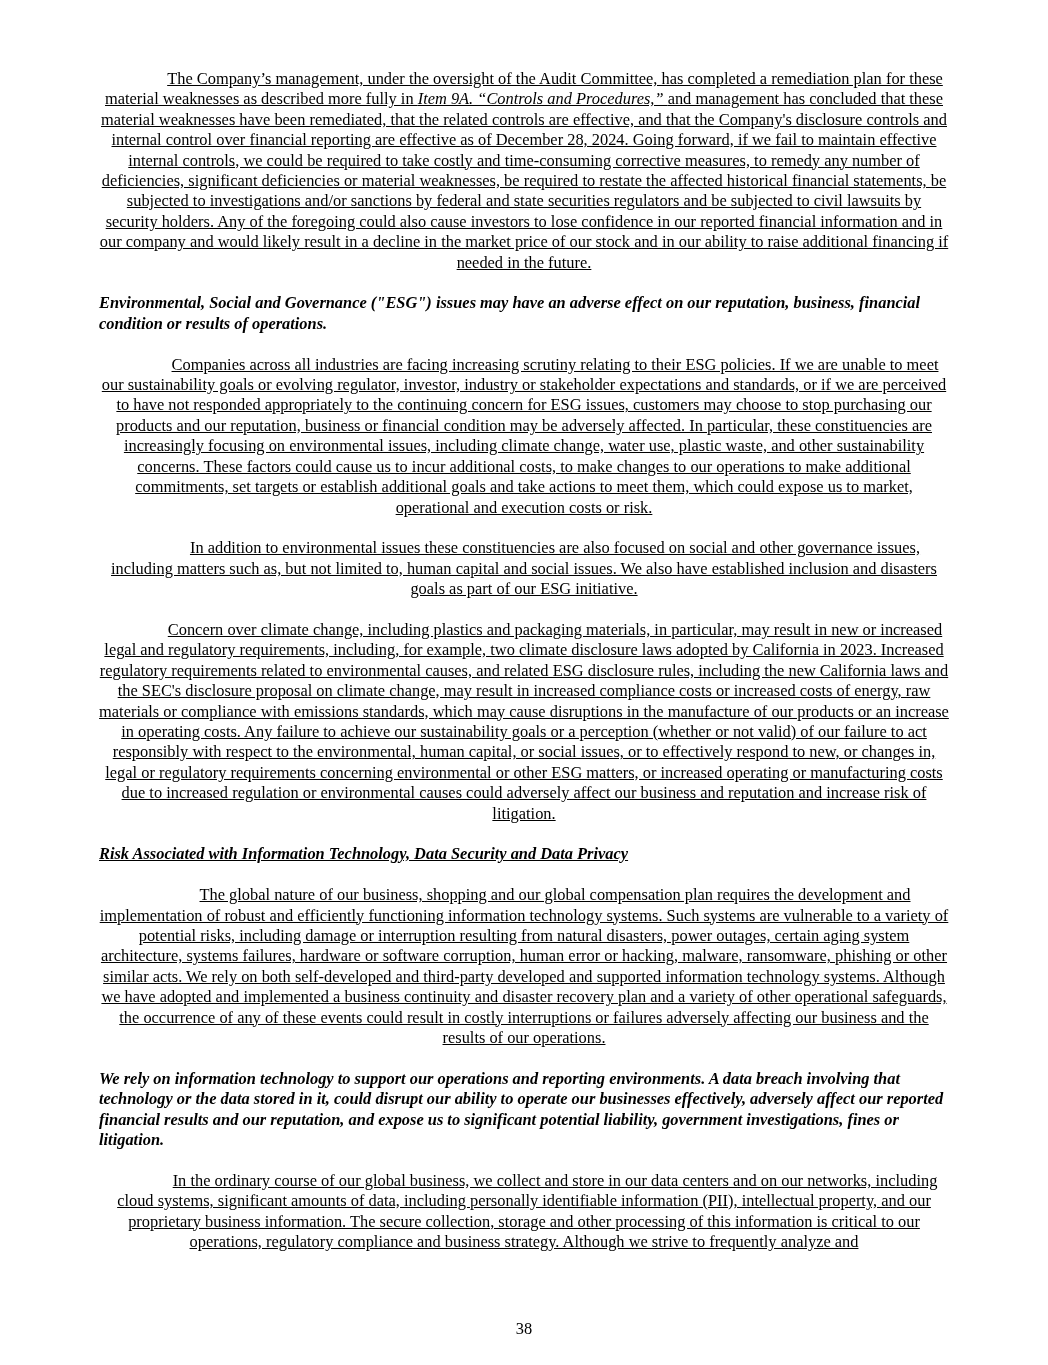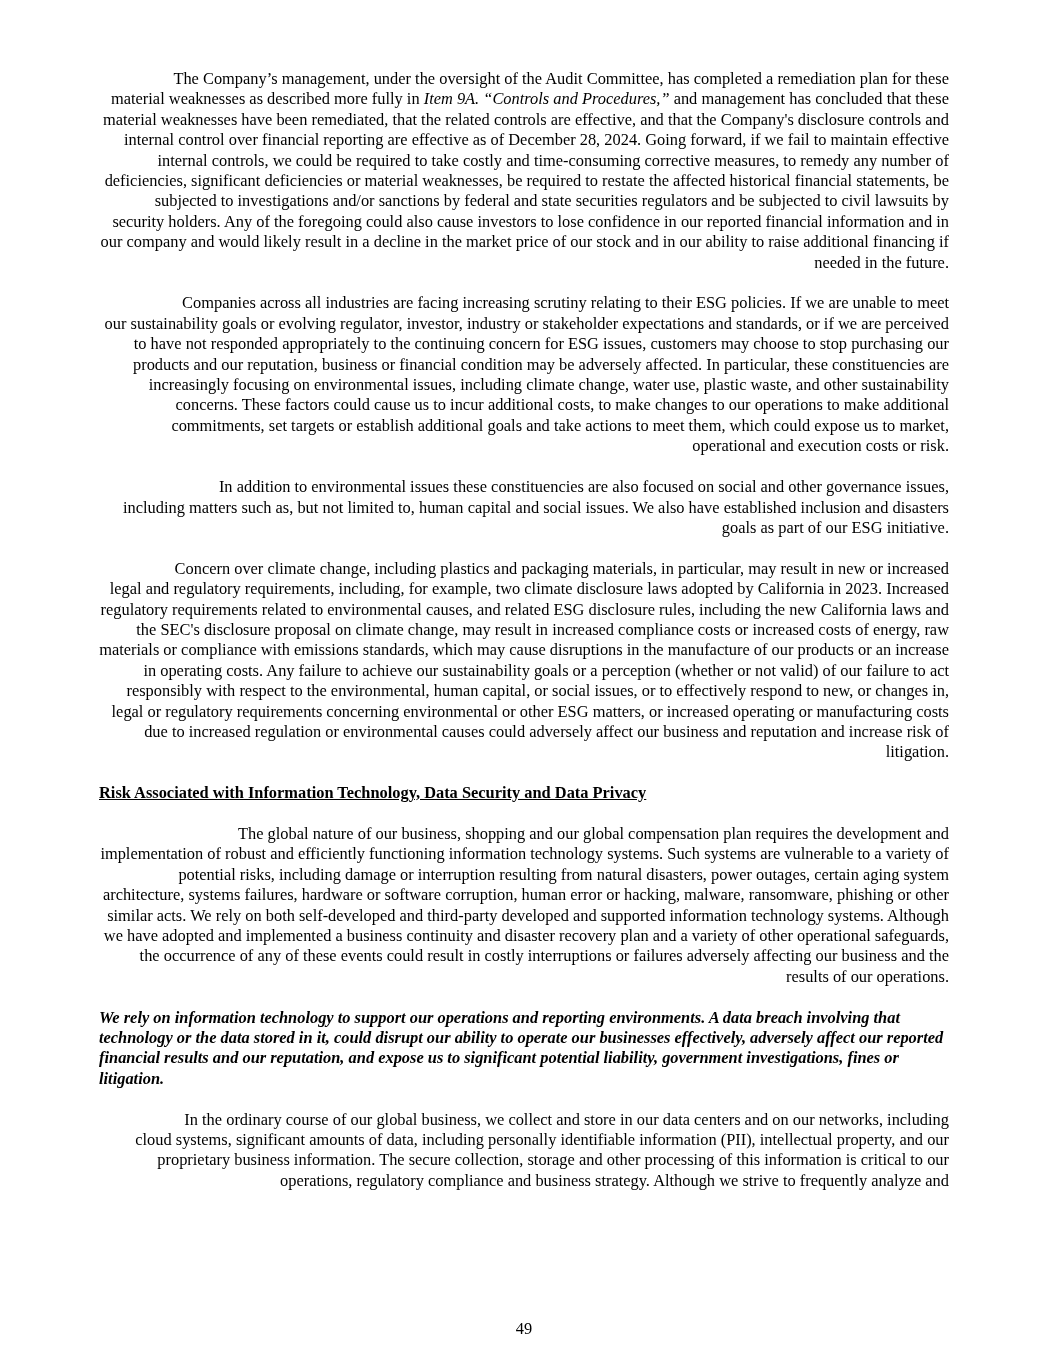--- a/index.html
+++ b/index.html
@@ -15,59 +15,62 @@
   }
   .doc {
     position: absolute;
     left: 99px;
     top: 69px;
     width: 850px;
   }
   .para {
     margin: 0 0 20.4px 0;
     text-indent: 62px;
-    text-align: right;
+    text-align: center;
+    text-decoration: underline;
   }
   .heading {
     margin: 0 0 20.4px 0;
     font-weight: bold;
     font-size: 16.4px;
     line-height: 20.4px;
     text-indent: 0;
+    font-style: italic;
   }
   .bold-italic { font-style: italic; }
   .underlined { text-decoration: underline; }
   .page-footer {
     position: absolute;
     left: 0;
     right: 0;
     bottom: 26px;
     text-align: center;
   }
 </style>
 </head>
 <body>
 
 <main class="doc">
 
   <p class="para"><span>The Company’s management, under the oversight of the Audit Committee, has completed a remediation plan for these material weaknesses as described more fully in </span><i>Item 9A. “Controls and Procedures,” </i><span>and management has concluded that these material weaknesses have been remediated, that the related controls are effective, and that the Company's disclosure controls and internal control over financial reporting are effective as of December 28, 2024. Going forward, if we fail to maintain effective internal controls, we could be required to take costly and time-consuming corrective measures, to remedy any number of deficiencies, significant deficiencies or material weaknesses, be required to restate the affected historical financial statements, be subjected to investigations and/or sanctions by federal and state securities regulators and be subjected to civil lawsuits by security holders. Any of the foregoing could also cause investors to lose confidence in our reported financial information and in our company and would likely result in a decline in the market price of our stock and in our ability to raise additional financing if needed in the future.</span></p>
 
+  <h3 class="heading bold-italic">Environmental, Social and Governance ("ESG") issues may have an adverse effect on our reputation, business, financial condition or results of operations.</h3>
 
   <p class="para">Companies across all industries are facing increasing scrutiny relating to their ESG policies. If we are unable to meet our sustainability goals or evolving regulator, investor, industry or stakeholder expectations and standards, or if we are perceived to have not responded appropriately to the continuing concern for ESG issues, customers may choose to stop purchasing our products and our reputation, business or financial condition may be adversely affected. In particular, these constituencies are increasingly focusing on environmental issues, including climate change, water use, plastic waste, and other sustainability concerns. These factors could cause us to incur additional costs, to make changes to our operations to make additional commitments, set targets or establish additional goals and take actions to meet them, which could expose us to market, operational and execution costs or risk.</p>
 
   <p class="para">In addition to environmental issues these constituencies are also focused on social and other governance issues, including matters such as, but not limited to, human capital and social issues. We also have established inclusion and disasters goals as part of our ESG initiative.</p>
 
   <p class="para">Concern over climate change, including plastics and packaging materials, in particular, may result in new or increased legal and regulatory requirements, including, for example, two climate disclosure laws adopted by California in 2023. Increased regulatory requirements related to environmental causes, and related ESG disclosure rules, including the new California laws and the SEC's disclosure proposal on climate change, may result in increased compliance costs or increased costs of energy, raw materials or compliance with emissions standards, which may cause disruptions in the manufacture of our products or an increase in operating costs. Any failure to achieve our sustainability goals or a perception (whether or not valid) of our failure to act responsibly with respect to the environmental, human capital, or social issues, or to effectively respond to new, or changes in, legal or regulatory requirements concerning environmental or other ESG matters, or increased operating or manufacturing costs due to increased regulation or environmental causes could adversely affect our business and reputation and increase risk of litigation.</p>
 
   <h2 class="heading underlined">Risk Associated with Information Technology, Data Security and Data Privacy</h2>
 
 
   <p class="para">The global nature of our business, shopping and our global compensation plan requires the development and implementation of robust and efficiently functioning information technology systems. Such systems are vulnerable to a variety of potential risks, including damage or interruption resulting from natural disasters, power outages, certain aging system architecture, systems failures, hardware or software corruption, human error or hacking, malware, ransomware, phishing or other similar acts. We rely on both self-developed and third-party developed and supported information technology systems. Although we have adopted and implemented a business continuity and disaster recovery plan and a variety of other operational safeguards, the occurrence of any of these events could result in costly interruptions or failures adversely affecting our business and the results of our operations.</p>
 
   <h3 class="heading bold-italic">We rely on information technology to support our operations and reporting environments. A data breach involving that technology or the data stored in it, could disrupt our ability to operate our businesses effectively, adversely affect our reported financial results and our reputation, and expose us to significant potential liability, government investigations, fines or litigation.</h3>
 
   <p class="para">In the ordinary course of our global business, we collect and store in our data centers and on our networks, including cloud systems, significant amounts of data, including personally identifiable information (PII), intellectual property, and our proprietary business information. The secure collection, storage and other processing of this information is critical to our operations, regulatory compliance and business strategy. Although we strive to frequently analyze and</p>
 
 </main>
 
 <footer class="page-footer">
-  <span>49</span>
+  <span>38</span>
 </footer>
 
 </body></html>

